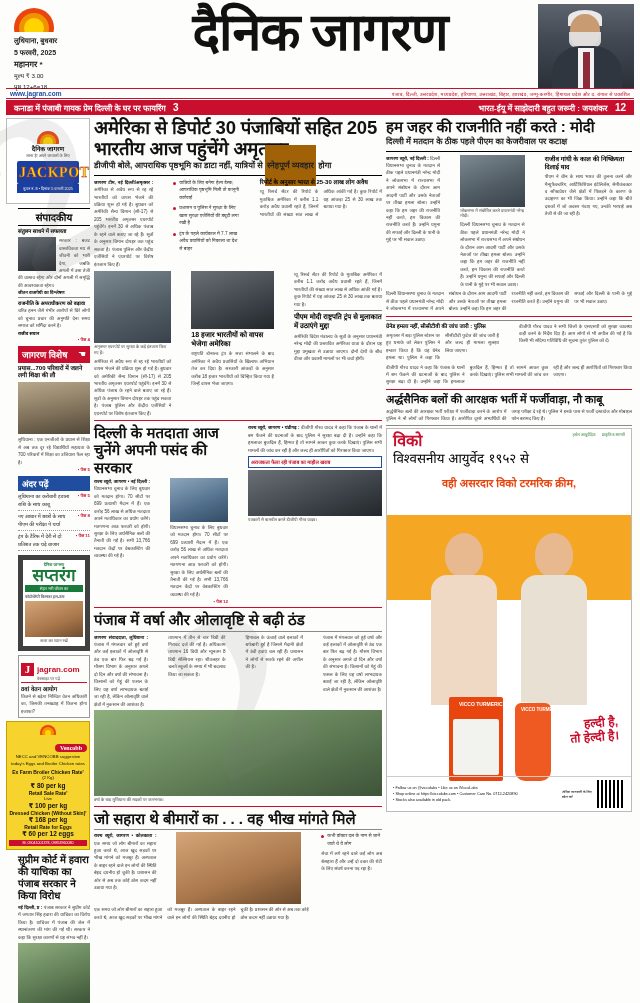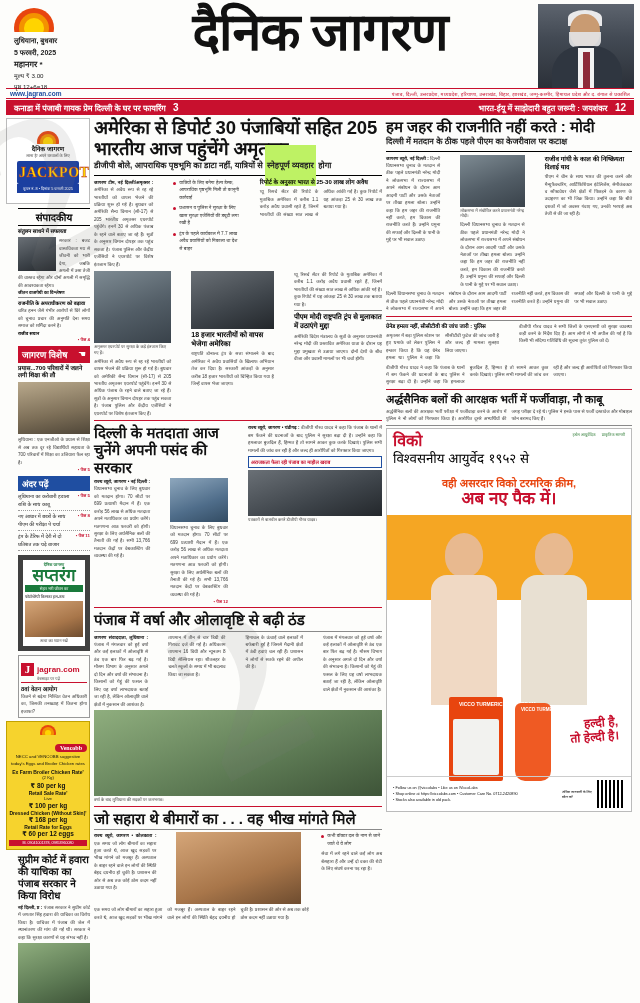--- a/index.html
+++ b/index.html
@@ -67,21 +67,21 @@
   .hr { border-top:1px solid #000; margin:3px 0; }
   .hr-thin { border-top:.6px solid #8a8a8a; margin:2px 0; }
   .hr-red { border-top:1.6px solid #c8102e; margin:3px 0; }
 
   
   h1.head-xl { font-size: 18.5px; line-height:1.12; font-weight:bold; color:#111; letter-spacing:-.2px; }
   h2.head-l  { font-size: 15px; line-height:1.15; font-weight:bold; color:#111; }
   h3.head-m  { font-size: 11px; line-height:1.18; font-weight:bold; color:#111; }
   h4.head-s  { font-size: 10px; line-height:1.2; font-weight:bold; color:#111; }
   .subhead { font-size: 8.2px; font-weight:bold; color:#222; line-height:1.25; margin-top:2px; }
-  .subhead .hl { background:#bef264; padding:16px 2px; }
+  .subhead .hl { background:#a16207; padding:16px 2px; }
 
   
   .body-txt { font-size:4.6px; line-height:1.62; color:#3a3a3a; text-align:justify; }
   .body-txt b { color:#111; }
   .cols2 { column-count:2; column-gap:5px; }
   .cols3 { column-count:3; column-gap:5px; }
   .cols4 { column-count:4; column-gap:5px; }
   .bullets { font-size:4.7px; line-height:1.6; color:#3a3a3a; }
   .bullets li { list-style:none; position:relative; padding-left:6px; margin-bottom:3px; }
   .bullets li:before { content:""; position:absolute; left:0; top:3px; width:3px;height:3px;
@@ -540,21 +540,20 @@
             <div class="vicco-brand">विको</div>
             <small>विश्वसनीय आयुर्वेद</small>
             <small>१९५२ से</small>
           </div>
           <div class="vicco-eco">
             <div>हर्बल आयुर्वेदिक</div>
             <div>प्राकृतिक सामग्री</div>
           </div>
         </div>
         <div class="vicco-tag1">वही असरदार विको टरमरिक क्रीम,</div>
-        <div class="vicco-tag2">अब नए पैक में।</div>
 
         <div class="vicco-models">
           <div class="model m1">
             <div class="hair"></div>
               <div class="face"></div>
               <div class="torso"></div>
           </div>
           <div class="model m2">
             <div class="hair"></div>
               <div class="face"></div>

